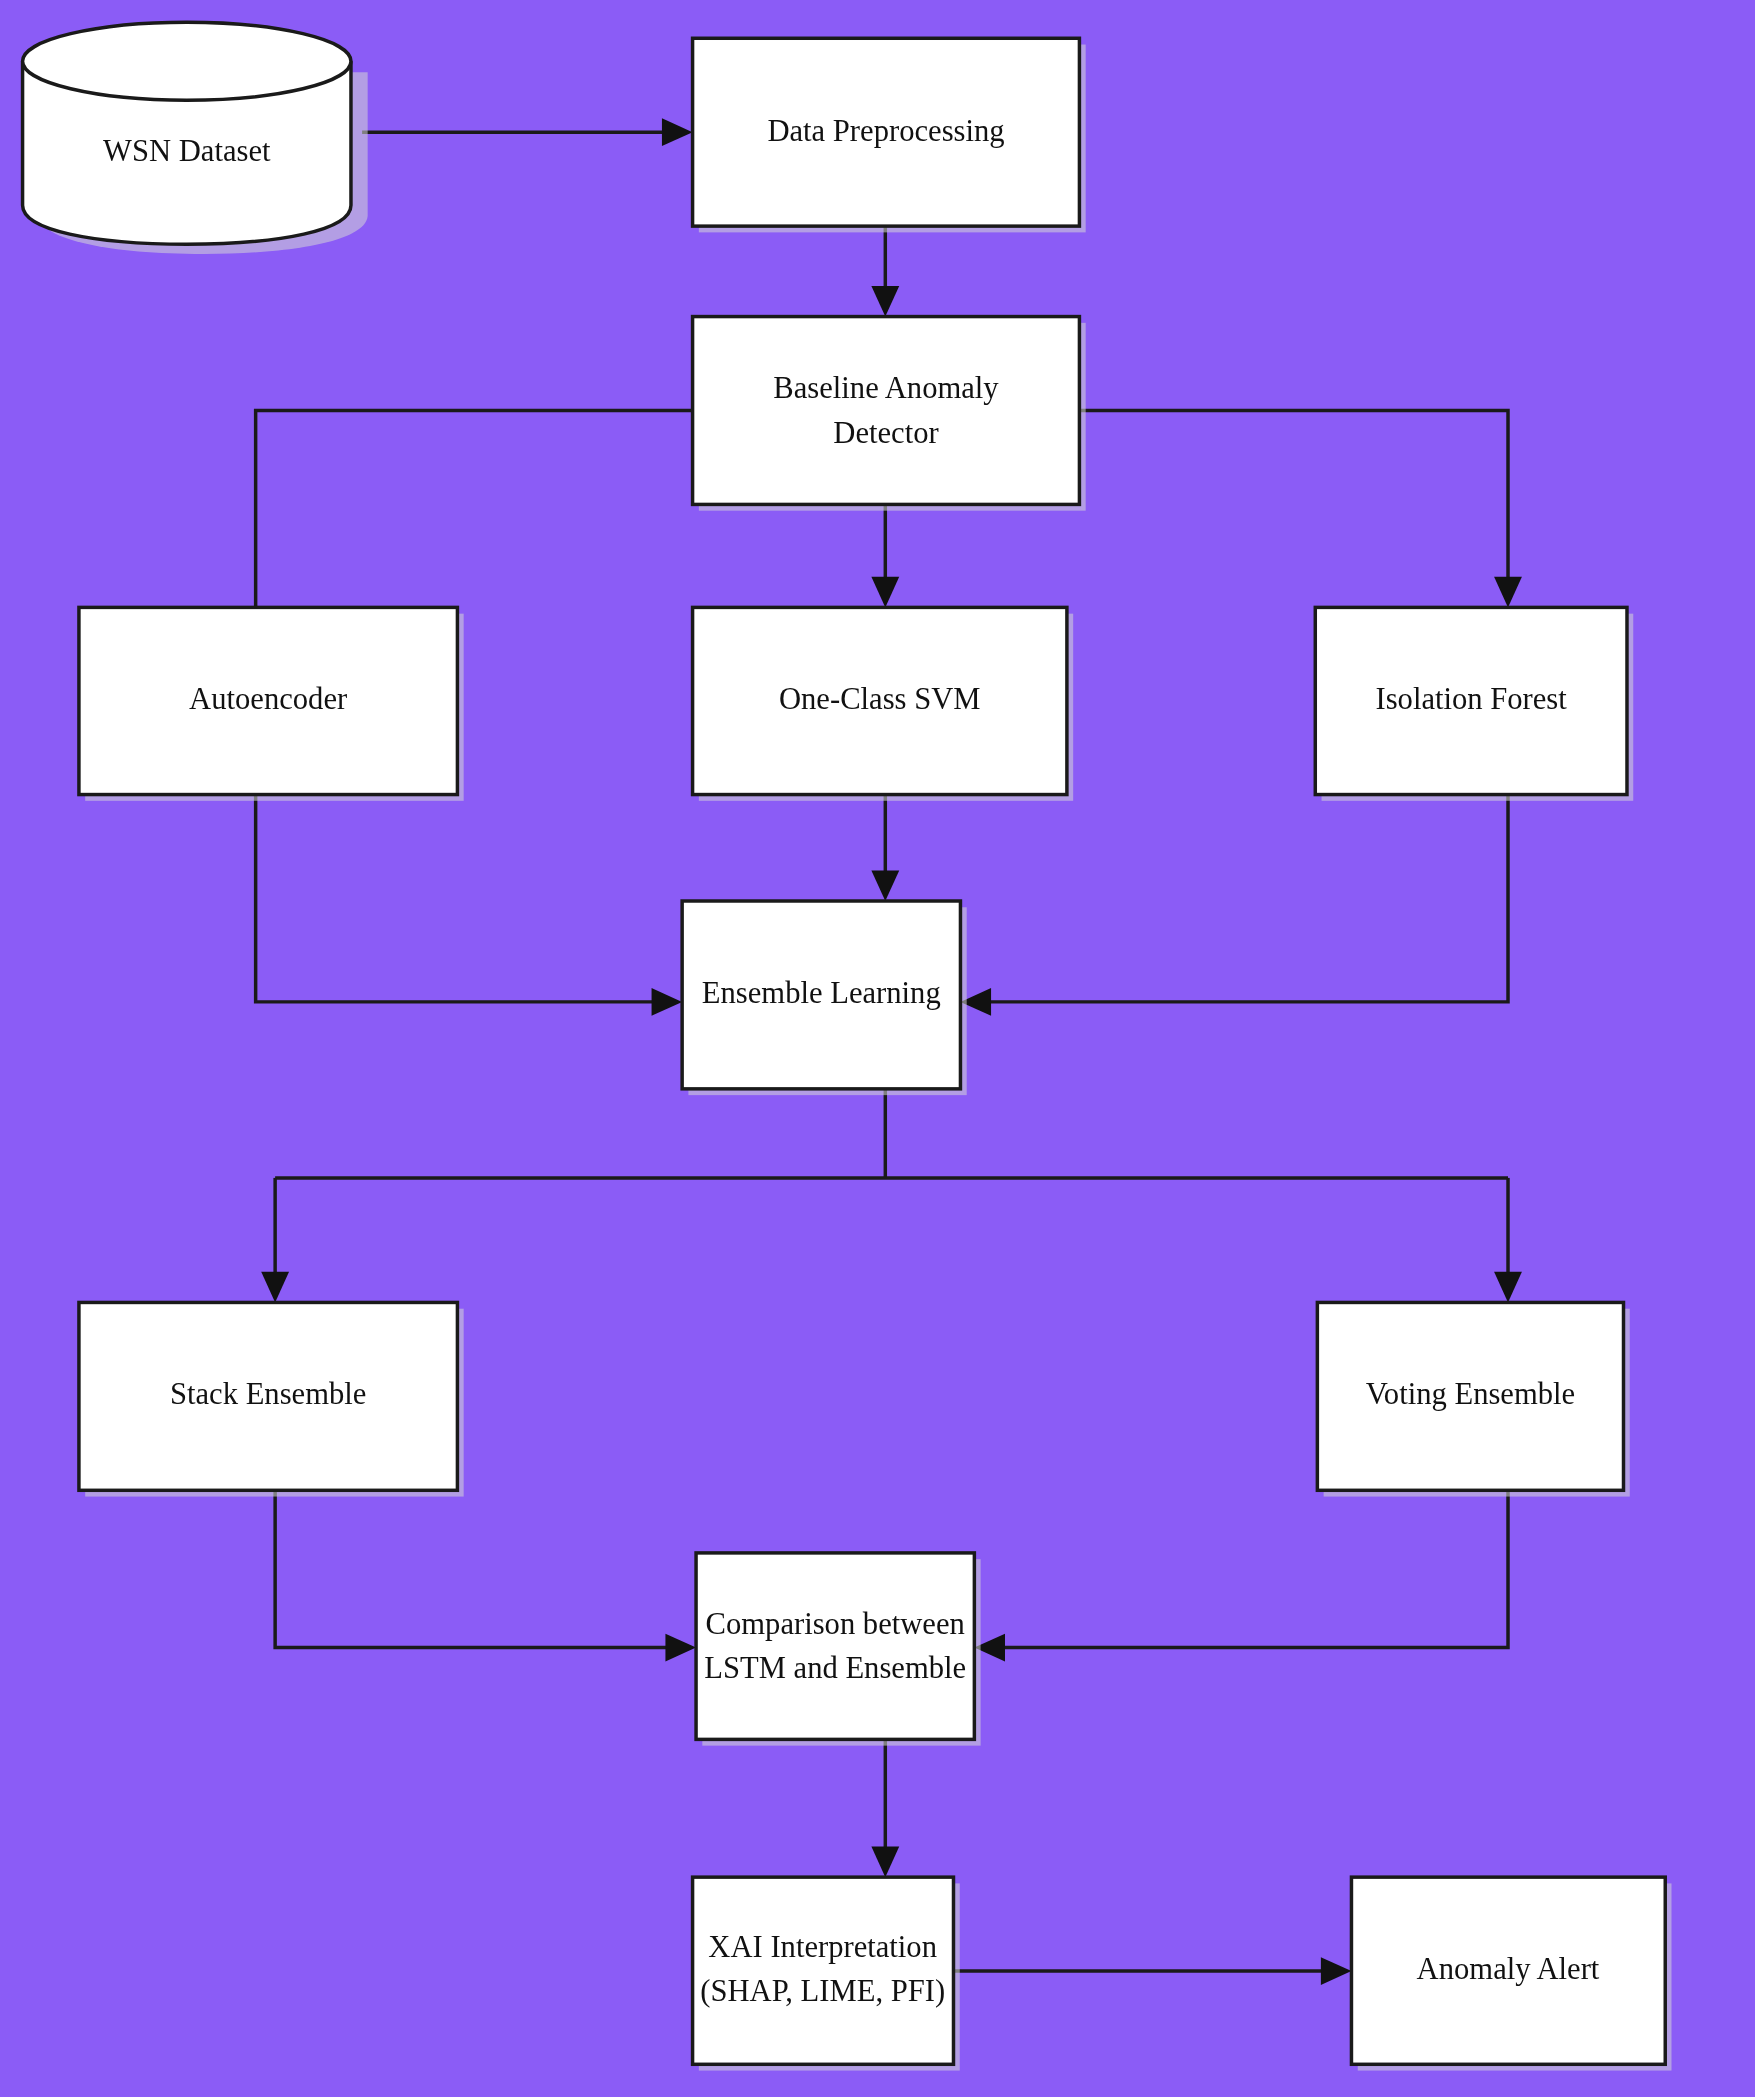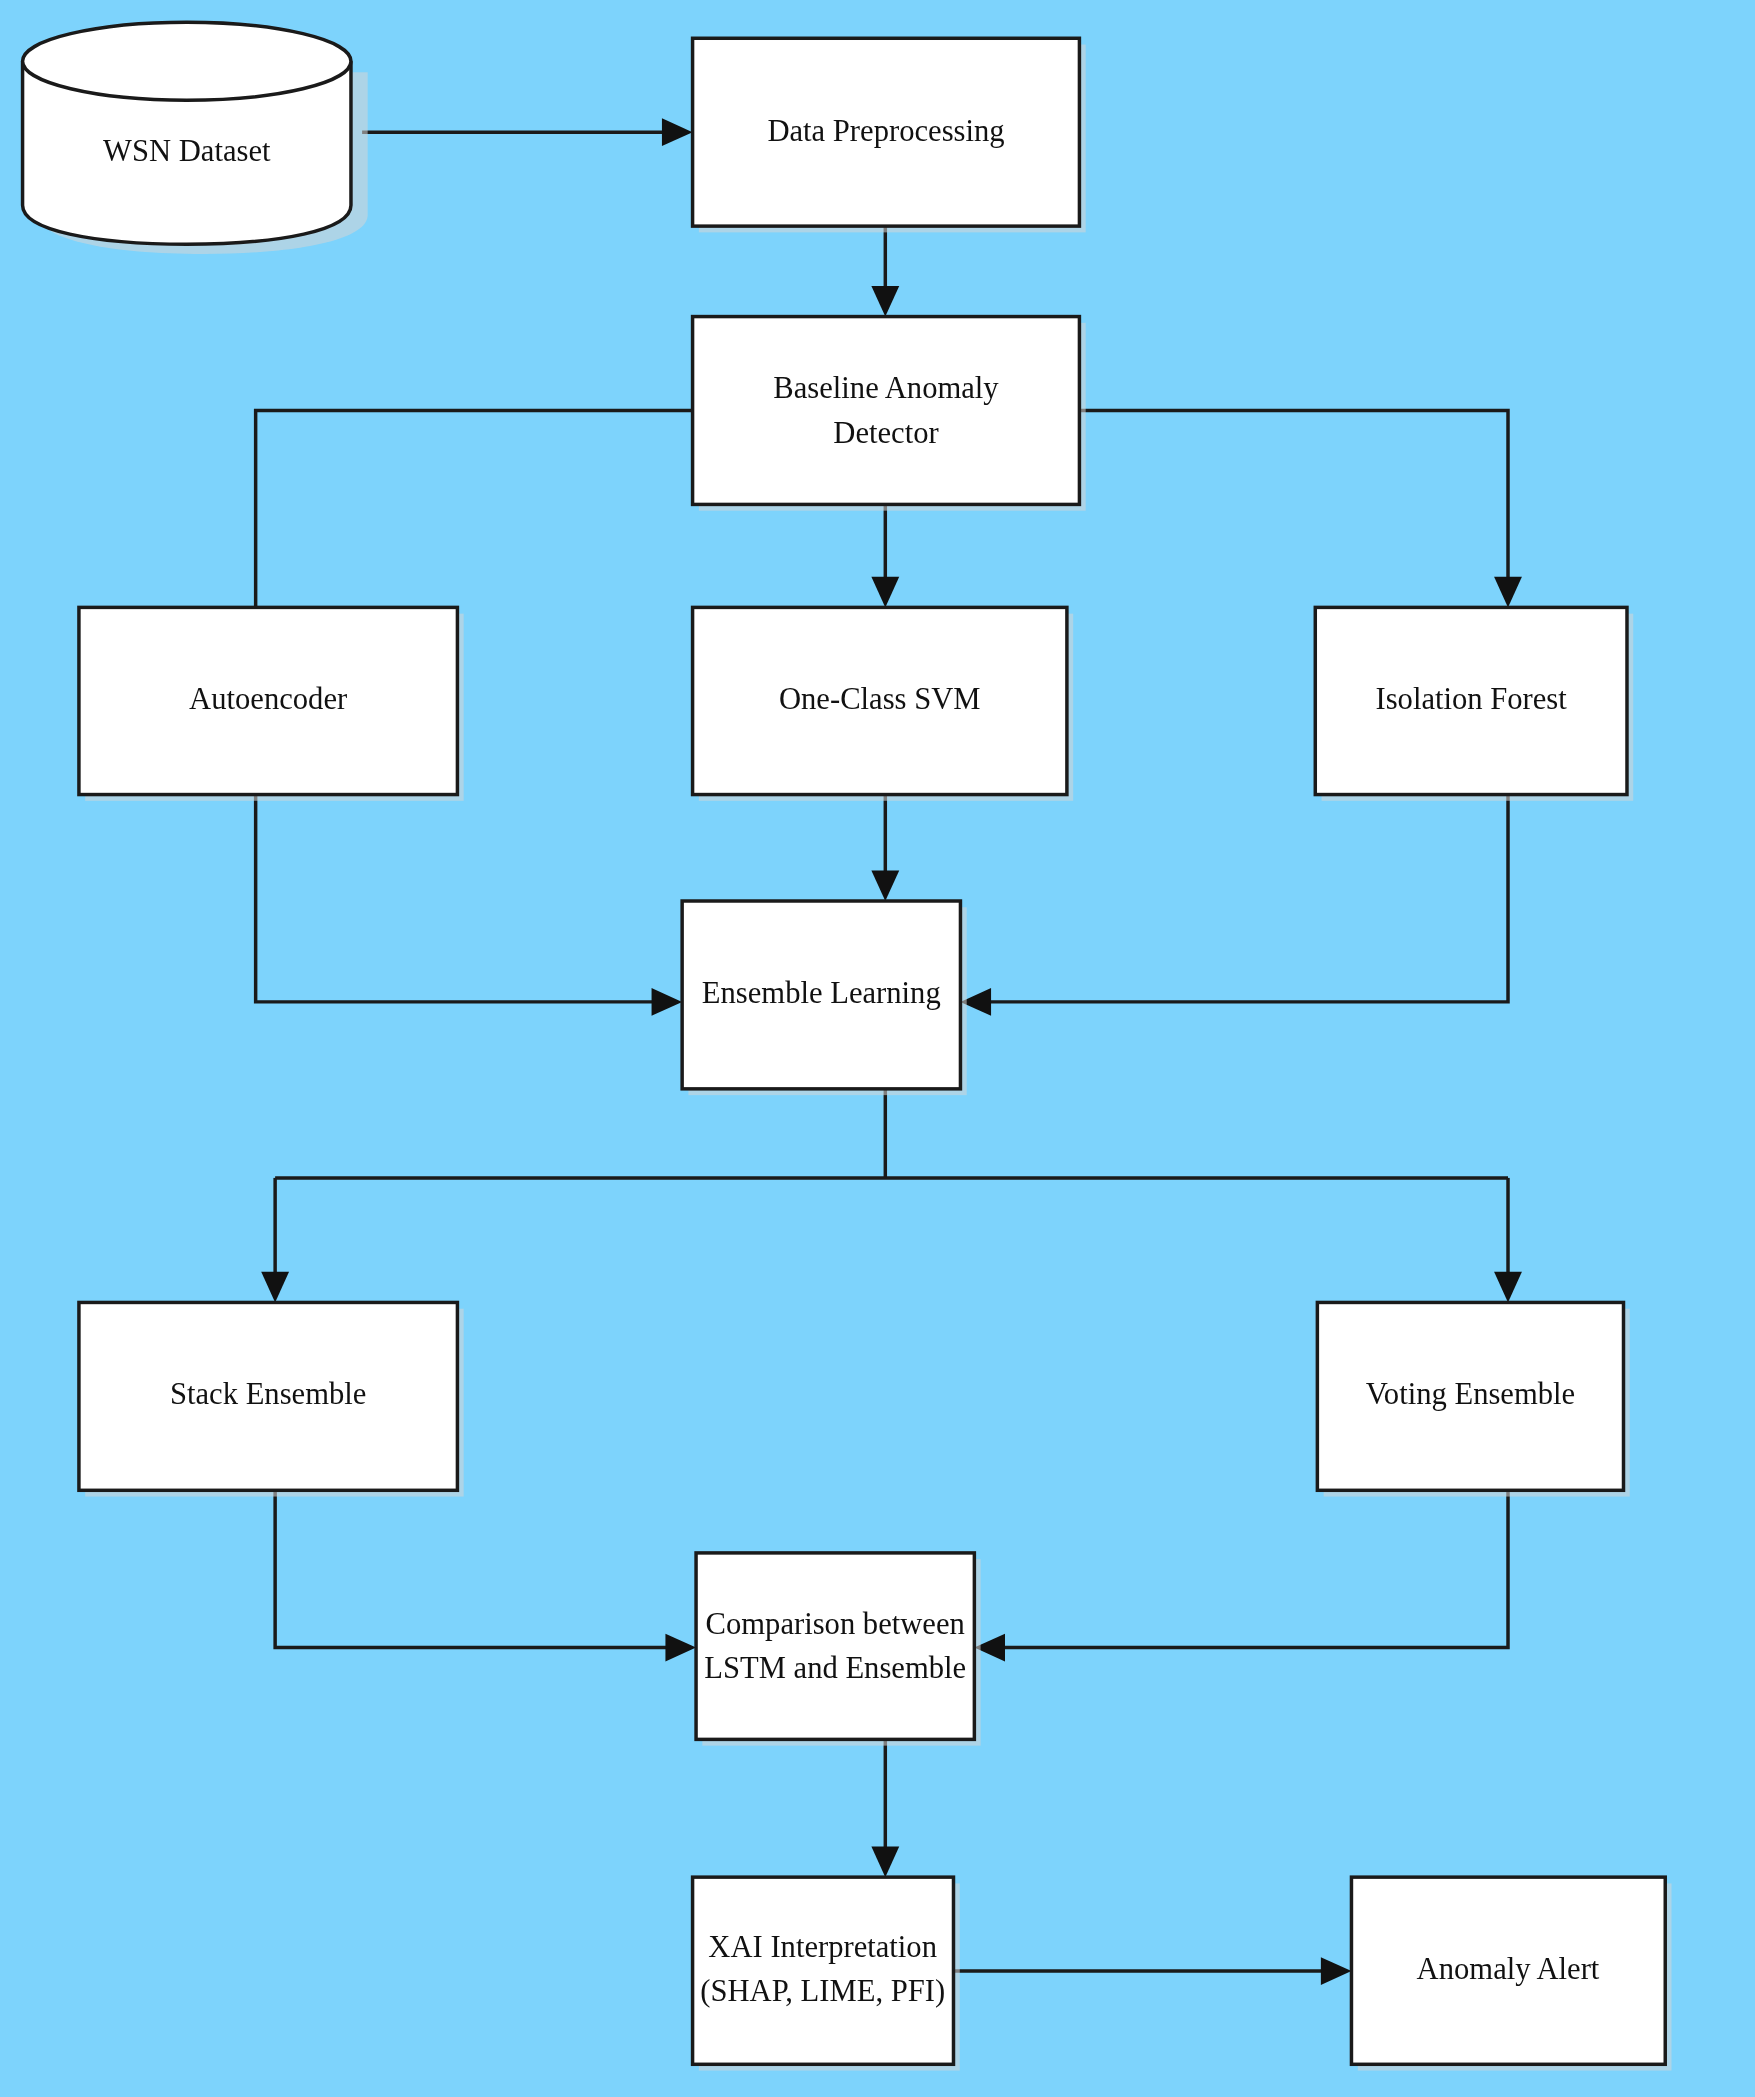--- a/index.html
+++ b/index.html
@@ -11,21 +11,21 @@
   body {
     width: 1756px;
     height: 2097px;
     font-family: "Liberation Serif", "DejaVu Serif", serif;
     overflow: hidden;
   }
   #flow-root {
     position: relative;
     width: 1756px;
     height: 2097px;
-    background: #7dd3fc;
+    background: #8b5cf6;
   }
   svg#flow-svg {
     position: absolute;
     left: 0;
     top: 0;
     width: 1756px;
     height: 2097px;
     display: block;
   }
   .node-rect {

